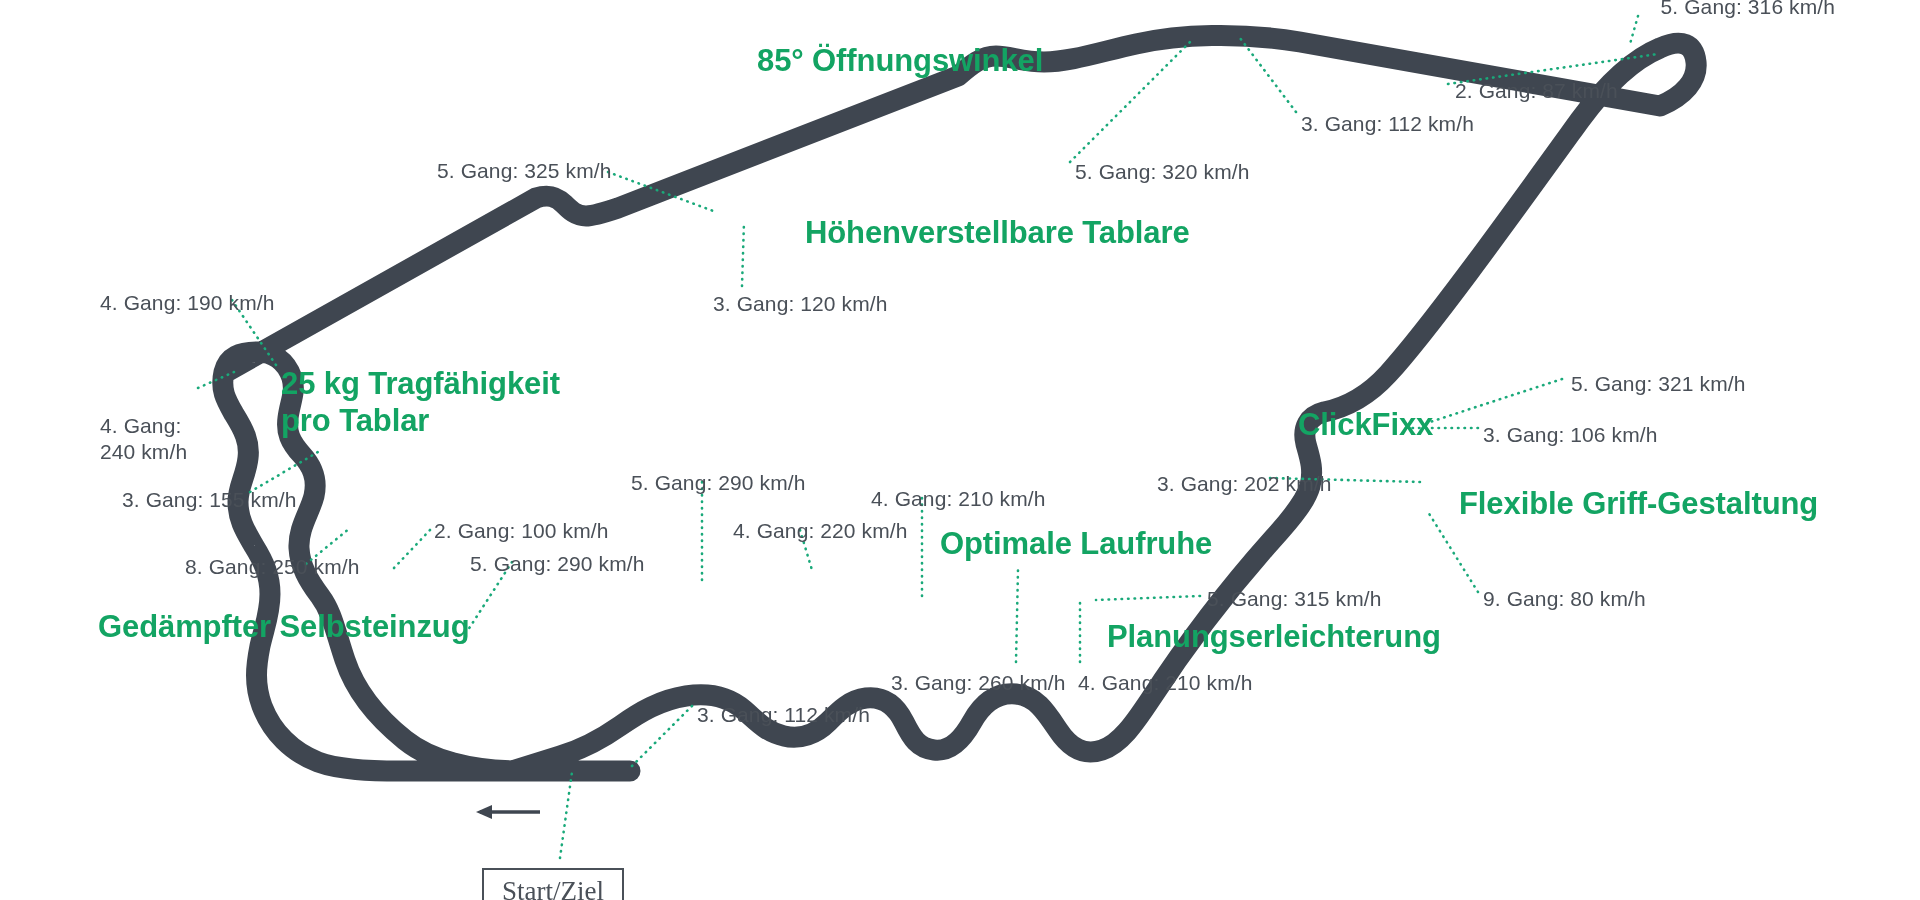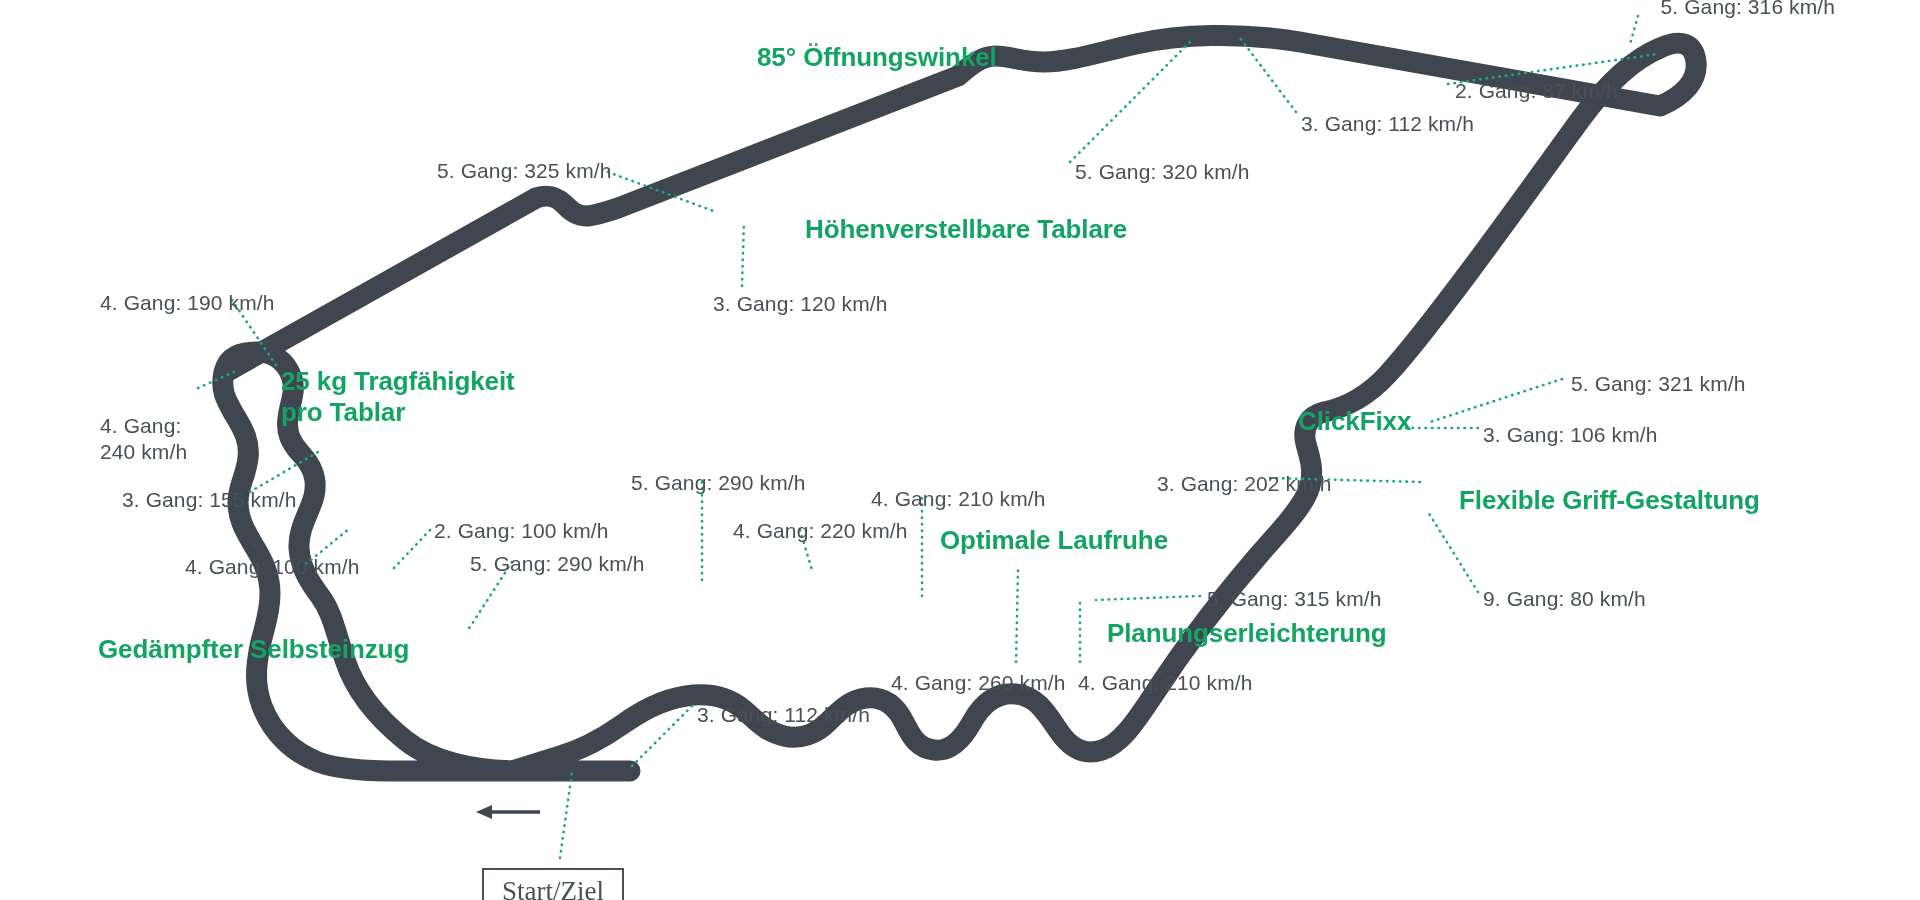--- a/index.html
+++ b/index.html
@@ -33,21 +33,21 @@
   }
   
   .speed {
     font-size: 21px;
     color: #4a5058;
     font-family: "Liberation Sans", sans-serif;
     letter-spacing: 0.1px;
   }
   
   .feature {
-    font-size: 26px;
+    font-size: 31px;
     font-weight: bold;
     color: #13a463;
     font-family: "Liberation Sans", sans-serif;
     letter-spacing: -0.1px;
   }
   .feature.two-line { line-height: 1.18; }
   
   #startZiel {
     position: absolute;
     border: 2px solid #4a5058;
@@ -192,21 +192,21 @@
   </div>
 
   <div class="label feature" style="left:1262px; top:406px;margin-left:36px;">ClickFixx</div>
 
   <div class="label feature" style="left:1459px; top:485px;">Flexible Griff-Gestaltung</div>
 
   <div class="label feature" style="left:940px; top:525px;">Optimale Laufruhe</div>
 
   <div class="label feature" style="left:1107px; top:618px;">Planungserleichterung</div>
 
-  <div class="label feature" style="left:98px; top:634px;">Gedämpfter Selbsteinzug</div>
+  <div class="label feature" style="left:98px; top:608px;">Gedämpfter Selbsteinzug</div>
 
   <div class="label speed" style="left:1835px; top:-6px; transform:translateX(-100%);">5. Gang: 316 km/h</div>
 
   <div class="label speed" style="left:1455px; top:78px;">2. Gang: 87 km/h</div>
 
   <div class="label speed" style="left:1301px; top:111px;">3. Gang: 112 km/h</div>
 
   <div class="label speed" style="left:1075px; top:159px;">5. Gang: 320 km/h</div>
 
   <div class="label speed" style="left:437px; top:158px;">5. Gang: 325 km/h</div>
@@ -229,29 +229,29 @@
   <div class="label speed" style="left:122px; top:487px;">3. Gang: 155 km/h</div>
 
   <div class="label speed" style="left:631px; top:470px;">5. Gang: 290 km/h</div>
 
   <div class="label speed" style="left:871px; top:486px;">4. Gang: 210 km/h</div>
 
   <div class="label speed" style="left:733px; top:518px;">4. Gang: 220 km/h</div>
 
   <div class="label speed" style="left:434px; top:518px;">2. Gang: 100 km/h</div>
 
-  <div class="label speed" style="left:185px; top:554px;">4. Gang: 100 km/h</div>
+  <div class="label speed" style="left:185px; top:554px;">8. Gang: 250 km/h</div>
 
   <div class="label speed" style="left:470px; top:551px;">5. Gang: 290 km/h</div>
 
   <div class="label speed" style="left:1207px; top:586px;">5. Gang: 315 km/h</div>
 
   <div class="label speed" style="left:1483px; top:586px;">9. Gang: 80 km/h</div>
 
-  <div class="label speed" style="left:891px; top:670px;">4. Gang: 260 km/h</div>
+  <div class="label speed" style="left:891px; top:670px;">3. Gang: 260 km/h</div>
 
   <div class="label speed" style="left:1078px; top:670px;">4. Gang: 210 km/h</div>
 
   <div class="label speed" style="left:697px; top:702px;">3. Gang: 112 km/h</div>
 
   <div id="startZiel" style="left:482px; top:868px;">Start/Ziel</div>
 
 </div>
 
 </body></html>

